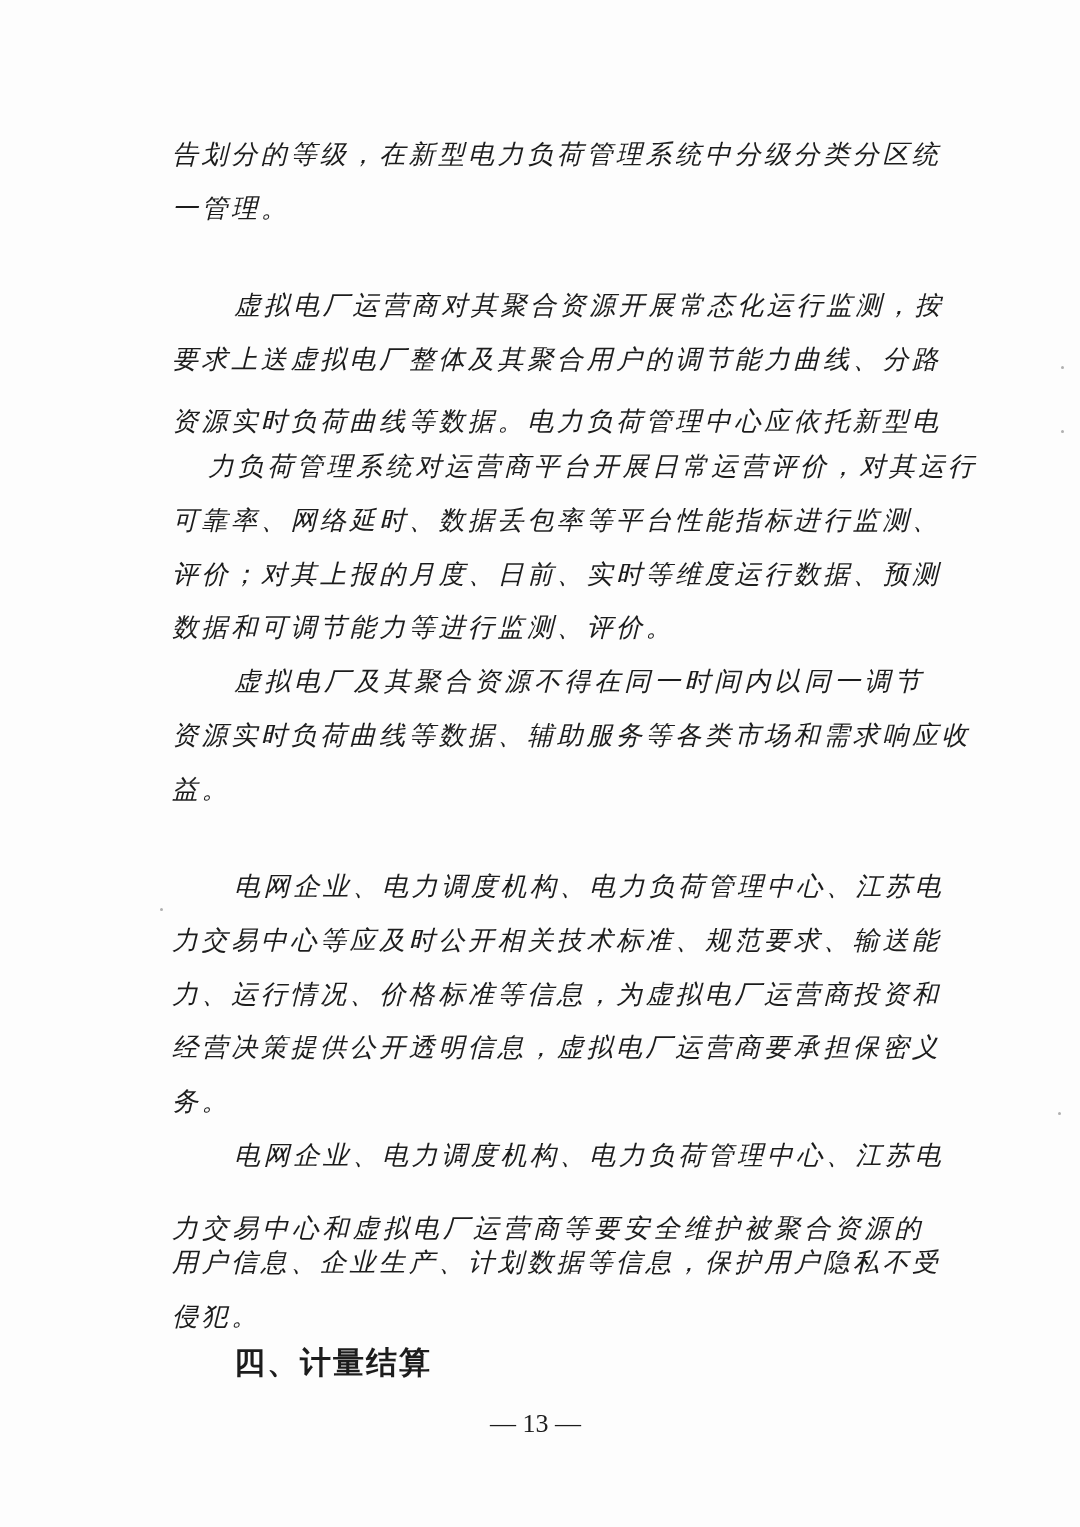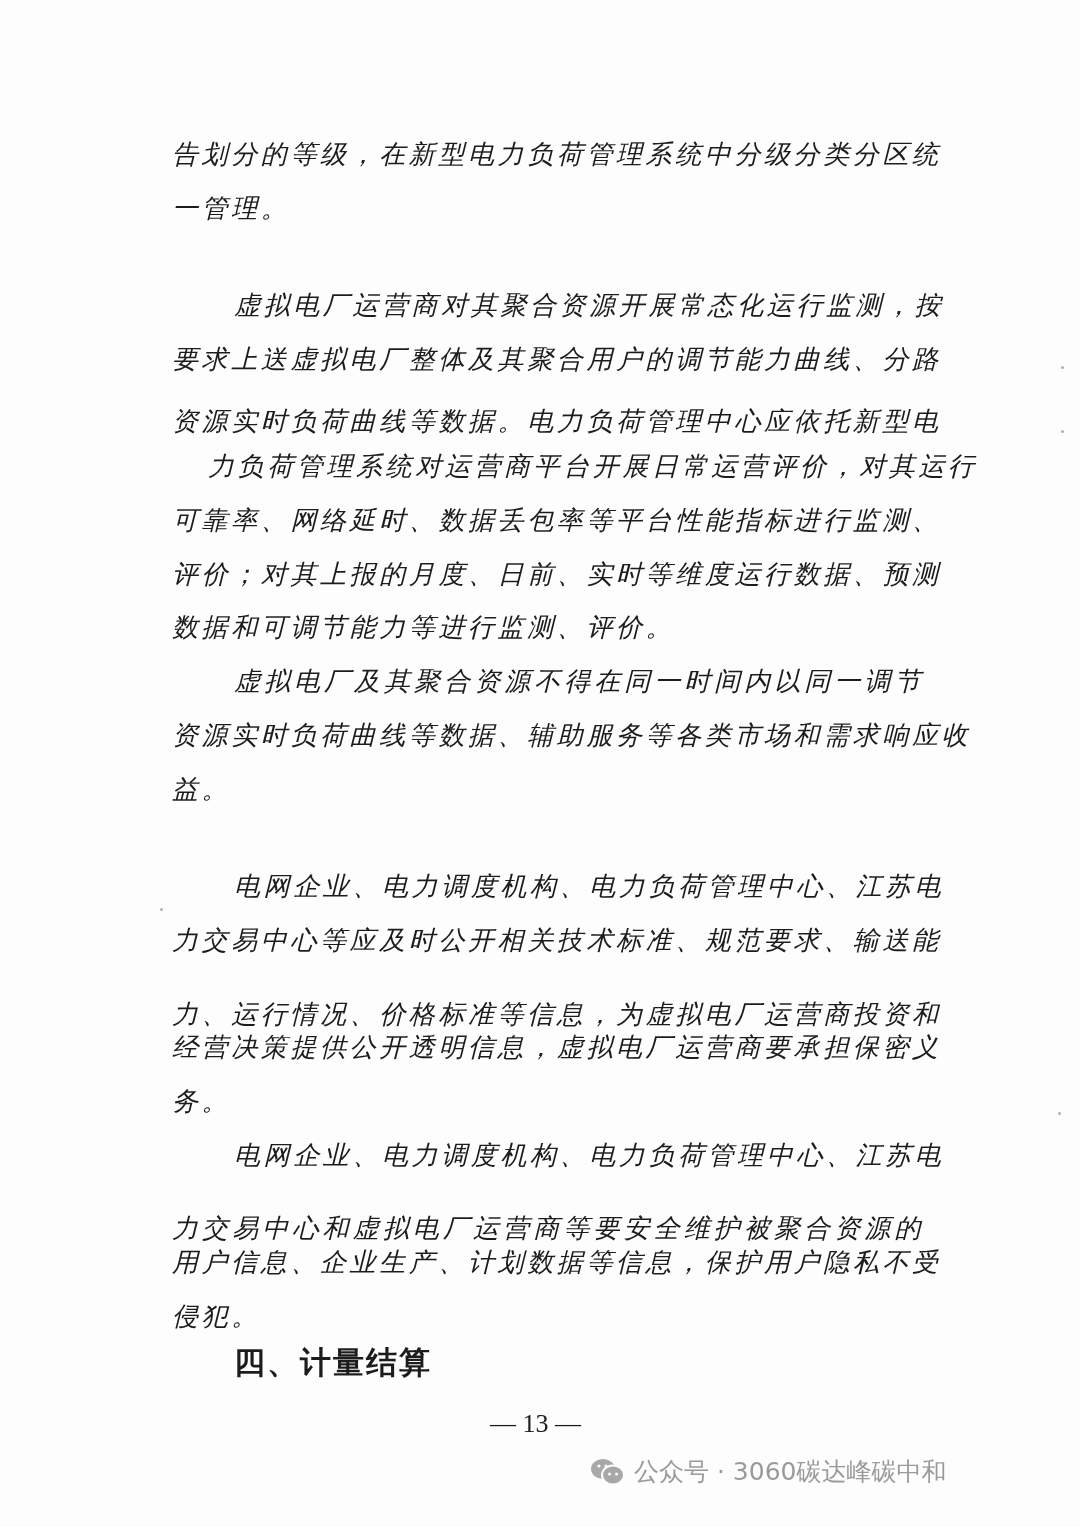--- a/index.html
+++ b/index.html
@@ -33,44 +33,31 @@
       <div class="line" style="top: 393px; margin-top: 8px;">资源实时负荷曲线等数据。电力负荷管理中心应依托新型电</div>
       <div class="line" style="top: 446px; margin-left: 36px;">力负荷管理系统对运营商平台开展日常运营评价，对其运行</div>
       <div class="line" style="top: 500px;">可靠率、网络延时、数据丢包率等平台性能指标进行监测、</div>
       <div class="line" style="top: 554px;">评价；对其上报的月度、日前、实时等维度运行数据、预测</div>
       <div class="line last" style="top: 607px;">数据和可调节能力等进行监测、评价。</div>
       <div class="line indent" style="top: 661px;">虚拟电厂及其聚合资源不得在同一时间内以同一调节</div>
       <div class="line" style="top: 715px;">资源实时负荷曲线等数据、辅助服务等各类市场和需求响应收</div>
       <div class="line last" style="top: 769px;">益。</div>
       <div class="line indent" style="top: 866px;">电网企业、电力调度机构、电力负荷管理中心、江苏电</div>
       <div class="line" style="top: 920px;">力交易中心等应及时公开相关技术标准、规范要求、输送能</div>
-      <div class="line" style="top: 994px;">力、运行情况、价格标准等信息，为虚拟电厂运营商投资和</div>
+      <div class="line" style="top: 974px;">力、运行情况、价格标准等信息，为虚拟电厂运营商投资和</div>
       <div class="line" style="top: 1027px;">经营决策提供公开透明信息，虚拟电厂运营商要承担保密义</div>
       <div class="line last" style="top: 1081px;">务。</div>
       <div class="line indent" style="top: 1135px;">电网企业、电力调度机构、电力负荷管理中心、江苏电</div>
       <div class="line" style="top: 1208px;">力交易中心和虚拟电厂运营商等要安全维护被聚合资源的</div>
       <div class="line" style="top: 1242px;">用户信息、企业生产、计划数据等信息，保护用户隐私不受</div>
       <div class="line last" style="top: 1296px;">侵犯。</div>
     </div>
 
   <div class="heading bold" style="top:1342px;">四、计量结算</div>
 
   <div class="page-num">— 13 —</div>
 
-  <div class="watermark">
-    <span class="wm-icon">
-      <svg width="36" height="30" viewBox="0 0 36 30">
-        <ellipse cx="13" cy="12" rx="12" ry="10" fill="#a8a8a8"></ellipse>
-        <ellipse cx="23" cy="18" rx="11" ry="9.5" fill="#a8a8a8" stroke="#fdfdfd" stroke-width="2"></ellipse>
-        <circle cx="9" cy="9" r="1.6" fill="#fdfdfd"></circle>
-          <circle cx="16" cy="9" r="1.6" fill="#fdfdfd"></circle>
-        <circle cx="19.5" cy="17" r="1.5" fill="#fdfdfd"></circle>
-          <circle cx="26.5" cy="17" r="1.5" fill="#fdfdfd"></circle>
-      </svg>
-    </span>
-    <span>公众号 · 3060碳达峰碳中和</span>
-  </div>
 
   <span class="dot" style="left:1061px; top:366px;"></span>
   <span class="dot" style="left:1061px; top:430px;"></span>
   <span class="dot" style="left:1058px; top:1112px;"></span>
   <span class="dot" style="left:160px; top:908px;"></span>
 </div>
 
 </body></html>

